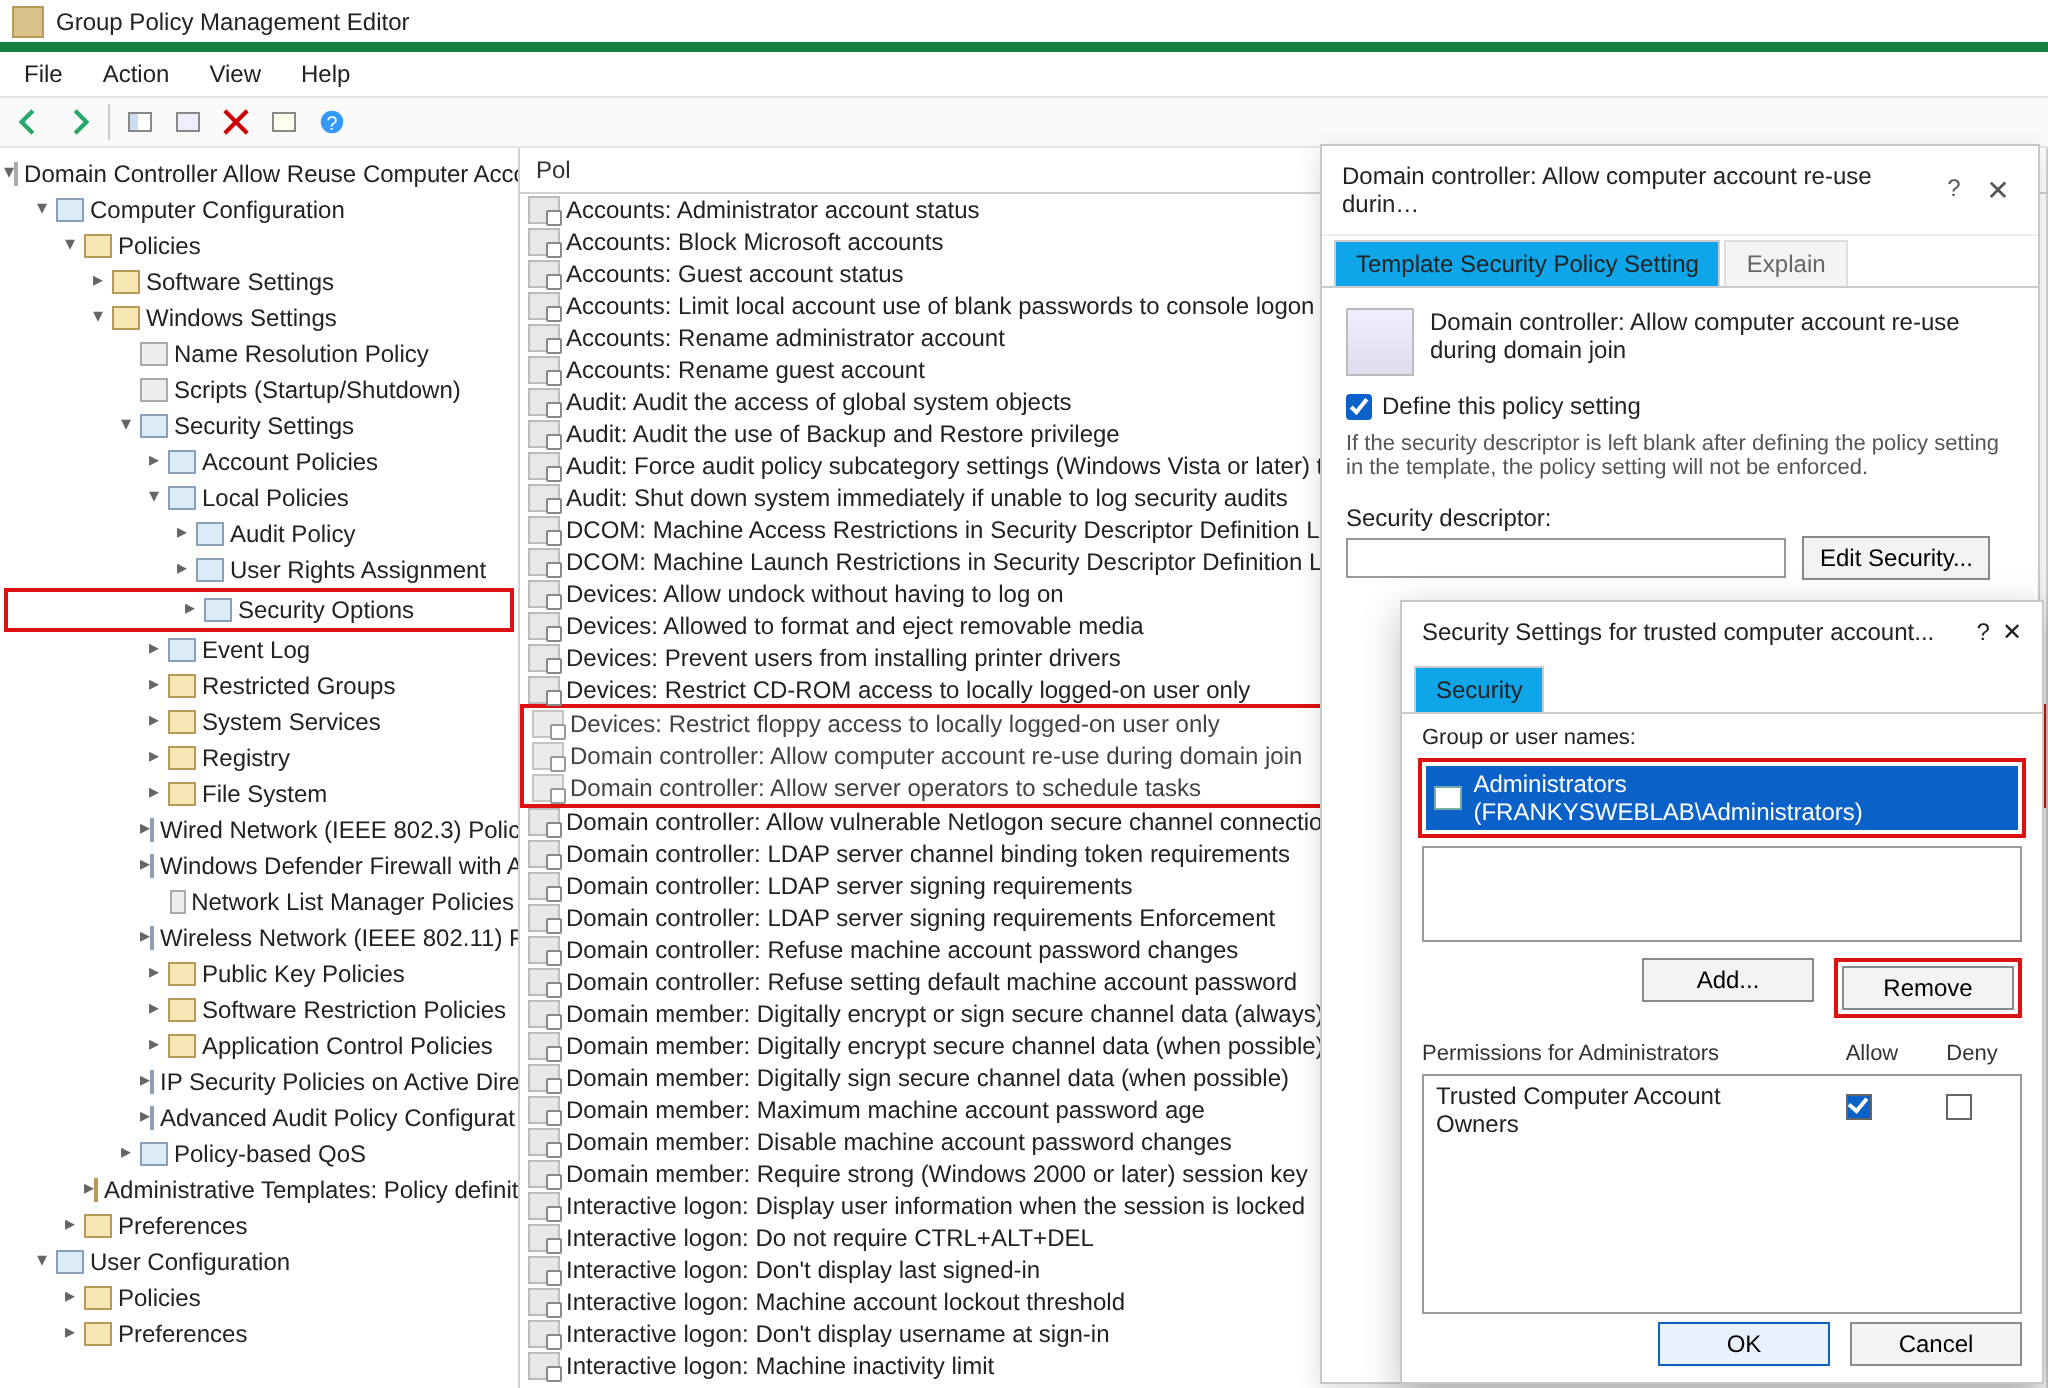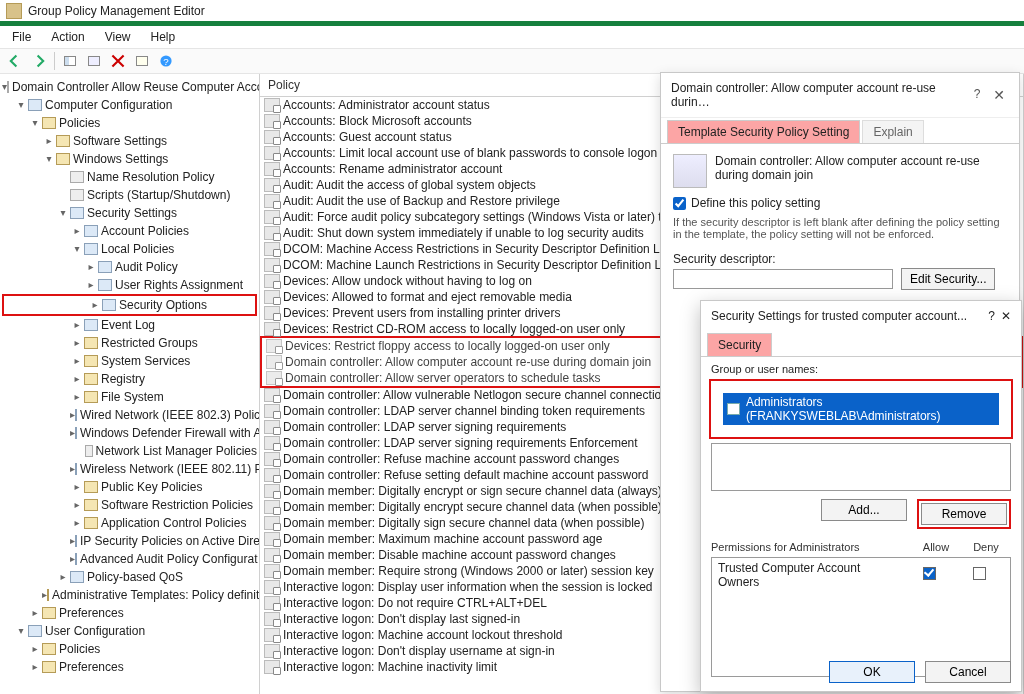--- a/index.html
+++ b/index.html
@@ -35,36 +35,36 @@
   .prow .c2{width:46px;overflow:hidden;color:#333;}
   .rowbox{border:2px solid #d11;margin:-1px 0;}
   .rowbox .prow{opacity:.85;}
   
   .dlg1{position:absolute;left:660px;top:72px;width:360px;height:620px;background:#fff;border:1px solid #c8c8c8;box-shadow:0 4px 12px rgba(0,0,0,.15);}
   .dlghdr{display:flex;align-items:center;justify-content:space-between;padding:8px 10px;border-bottom:1px solid #eee;}
   .dlghdr .ttl{color:#222;}
   .dlghdr .q{color:#555;width:20px;text-align:center;}
   .dlghdr .x{color:#555;width:20px;text-align:center;font-size:14px;}
   .tabs{display:flex;border-bottom:1px solid #ccc;padding-left:6px;margin-top:2px;}
-  .tab{padding:4px 10px;border:1px solid #ccc;border-bottom:none;background:#fca5a5;margin-right:2px;font-size:12px;}
+  .tab{padding:4px 10px;border:1px solid #ccc;border-bottom:none;background:#0ea5e9;margin-right:2px;font-size:12px;}
   .tab.inactive{background:#f4f4f4;border-color:#ddd;color:#666;}
   .d1body{padding:10px 12px;}
   .d1row{display:flex;gap:8px;align-items:flex-start;margin-bottom:8px;}
   .bigico{width:34px;height:34px;border:1px solid #bbb;background:linear-gradient(#eef,#dde);} 
   .chk{display:flex;align-items:center;gap:5px;margin:6px 0;}
   .chk input{accent-color:#0a62c9;}
   .hint{font-size:11px;color:#555;margin:4px 0 12px;}
   .lbl{font-size:12px;margin-bottom:2px;}
   .txt{width:220px;height:20px;border:1px solid #999;background:#fff;}
   .btn{min-width:86px;height:22px;border:1px solid #8a8a8a;background:#f3f3f3;font-size:12px;padding:0 8px;}
   .btn.blue{border:1px solid #0a62c9;background:#e8f1fb;}
   
   .dlg2{position:absolute;left:700px;top:300px;width:322px;height:392px;background:#fff;border:1px solid #c8c8c8;box-shadow:0 6px 18px rgba(0,0,0,.25);}
   .d2hdr{display:flex;align-items:center;justify-content:space-between;padding:8px 10px;}
-  .grpbox{border:2px solid #d11;margin:4px 8px;padding:12px;}
+  .grpbox{border:2px solid #d11;margin:4px 8px;padding:2px;}
   .userrow{background:#0a62c9;color:#fff;display:flex;align-items:center;gap:6px;padding:2px 4px;}
   .userrow .uic{width:14px;height:12px;background:#fff;border:1px solid #7aa;}
   .listbox{border:1px solid #9a9a9a;margin:0 10px;height:48px;}
   .btnrow{display:flex;justify-content:flex-end;gap:10px;padding:8px 10px;}
   .permhdr{display:flex;padding:4px 10px;font-size:11px;color:#333;}
   .permhdr .pc1{flex:1;}
   .permhdr .pc2{width:50px;text-align:center;}
   .permhdr .pc3{width:50px;text-align:center;}
   .permlist{border:1px solid #9a9a9a;margin:0 10px;height:120px;}
   .permitem{display:flex;align-items:center;padding:3px 6px;}
@@ -293,21 +293,20 @@
         <div class="tree-item " style="padding-left:28px">
           <span class="tw">▸</span>
           <span class="fico"></span>
           <span>Preferences</span>
         </div>
       </div>
   </div>
 
   <div class="plist">
     <div class="phdr">
-      <div class="c1">Policy</div>
       <div class="c2">Pol</div>
     </div>
     <div class="pbody" id="pbody">
         <div class="prow">
           <span class="ric"></span>
           <span class="c1">Accounts: Administrator account status</span>
           <span class="c2">Not</span>
         </div>
         <div class="prow">
           <span class="ric"></span>
@@ -320,20 +319,25 @@
           <span class="c2">Not</span>
         </div>
         <div class="prow">
           <span class="ric"></span>
           <span class="c1">Accounts: Limit local account use of blank passwords to console logon only</span>
           <span class="c2">Not</span>
         </div>
         <div class="prow">
           <span class="ric"></span>
           <span class="c1">Accounts: Rename administrator account</span>
+          <span class="c2">Not</span>
+        </div>
+        <div class="prow">
+          <span class="ric"></span>
+          <span class="c1">Accounts: Rename guest account</span>
           <span class="c2">Not</span>
         </div>
         <div class="prow">
           <span class="ric"></span>
           <span class="c1">Audit: Audit the access of global system objects</span>
           <span class="c2">Not</span>
         </div>
         <div class="prow">
           <span class="ric"></span>
           <span class="c1">Audit: Audit the use of Backup and Restore privilege</span>

